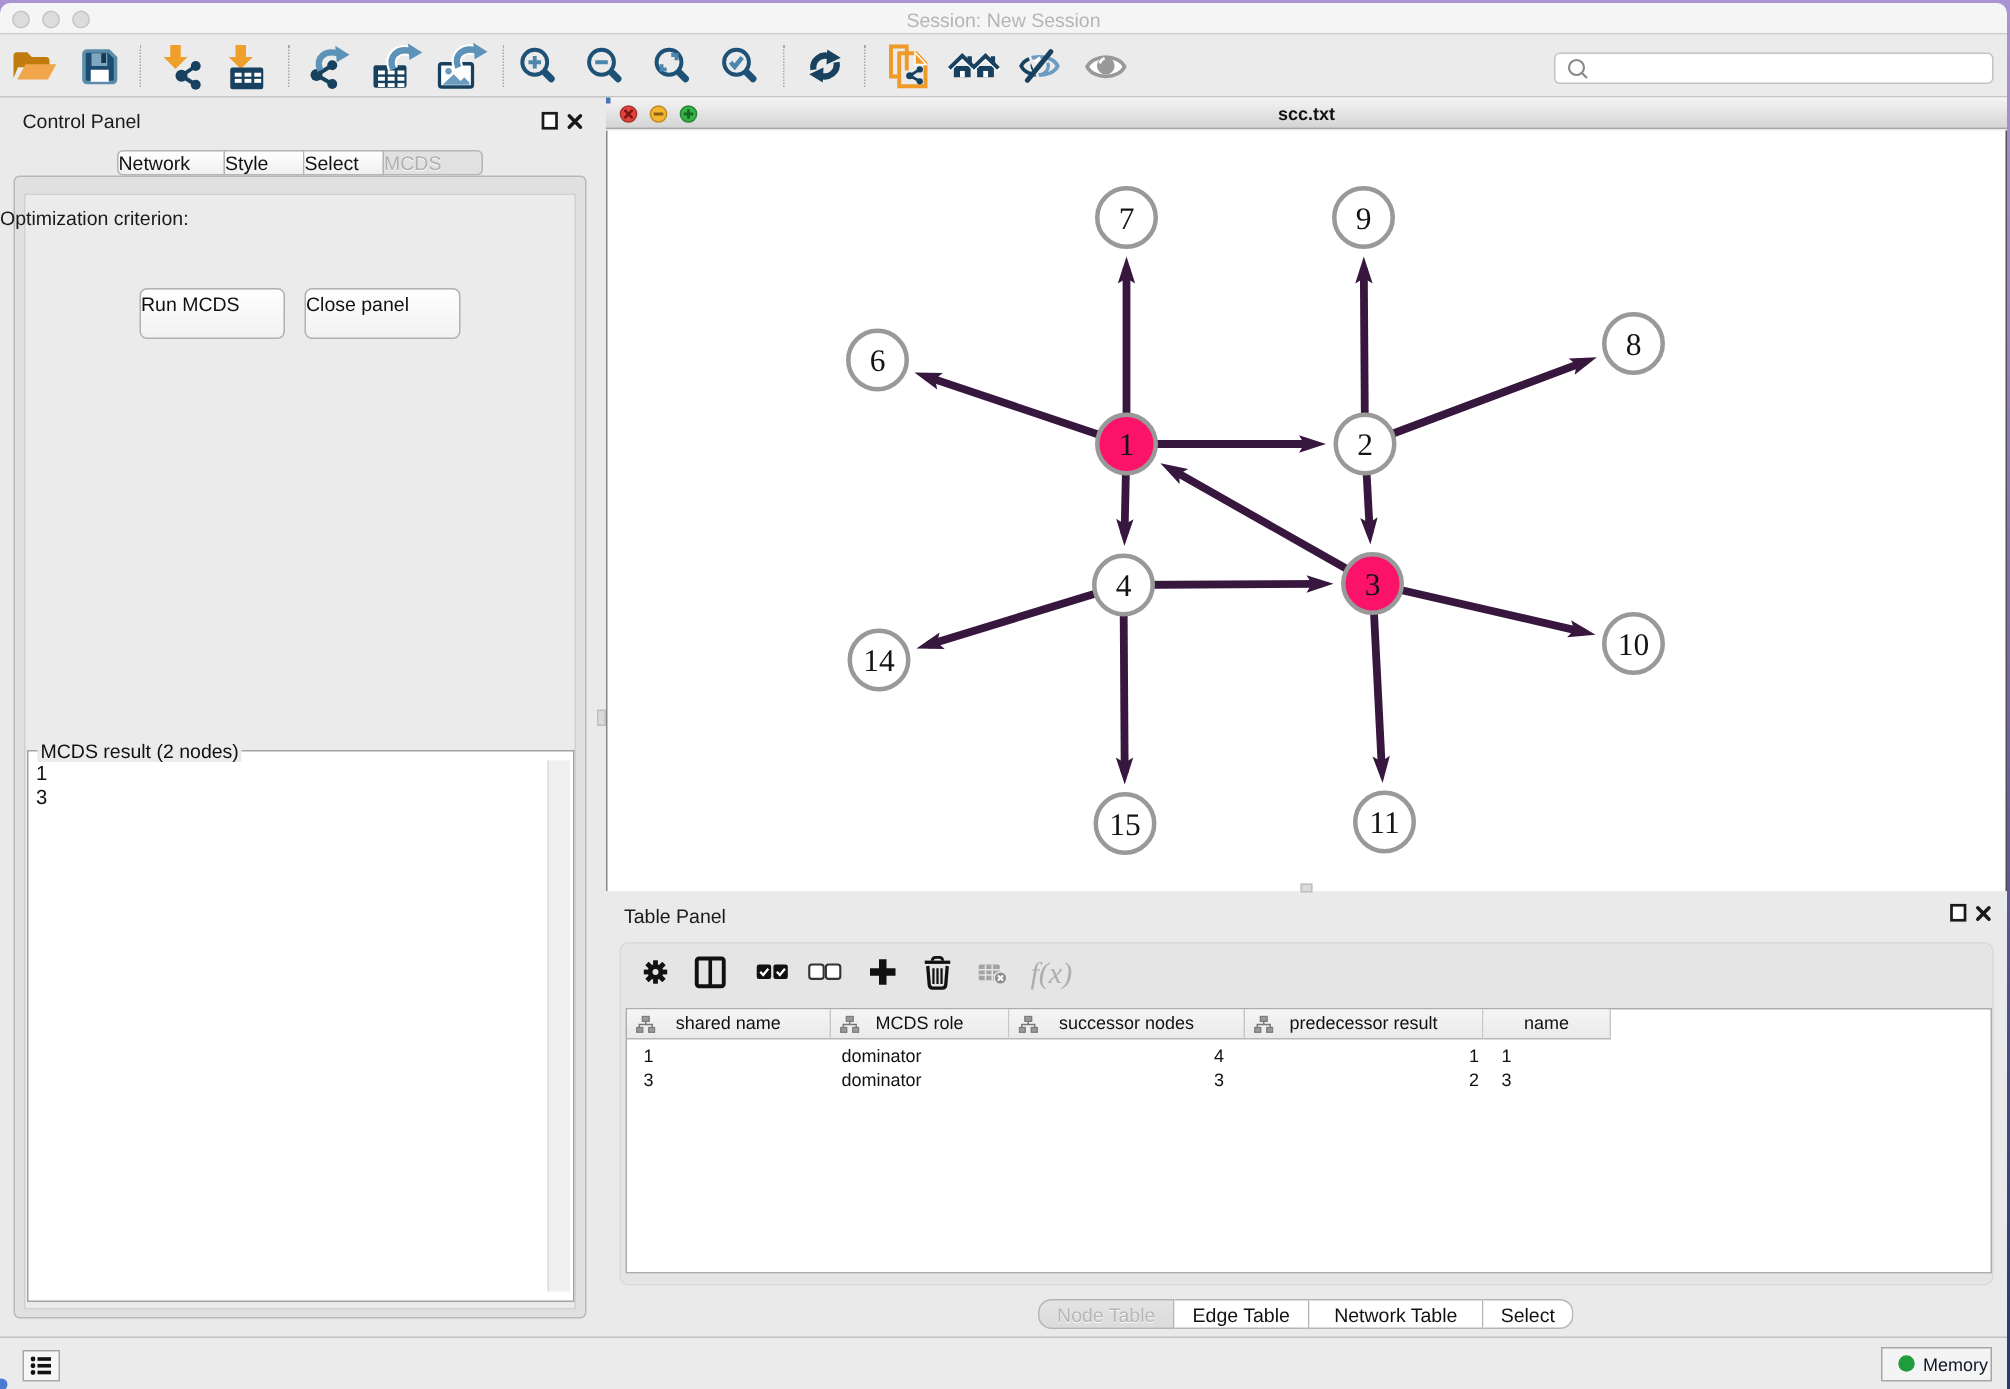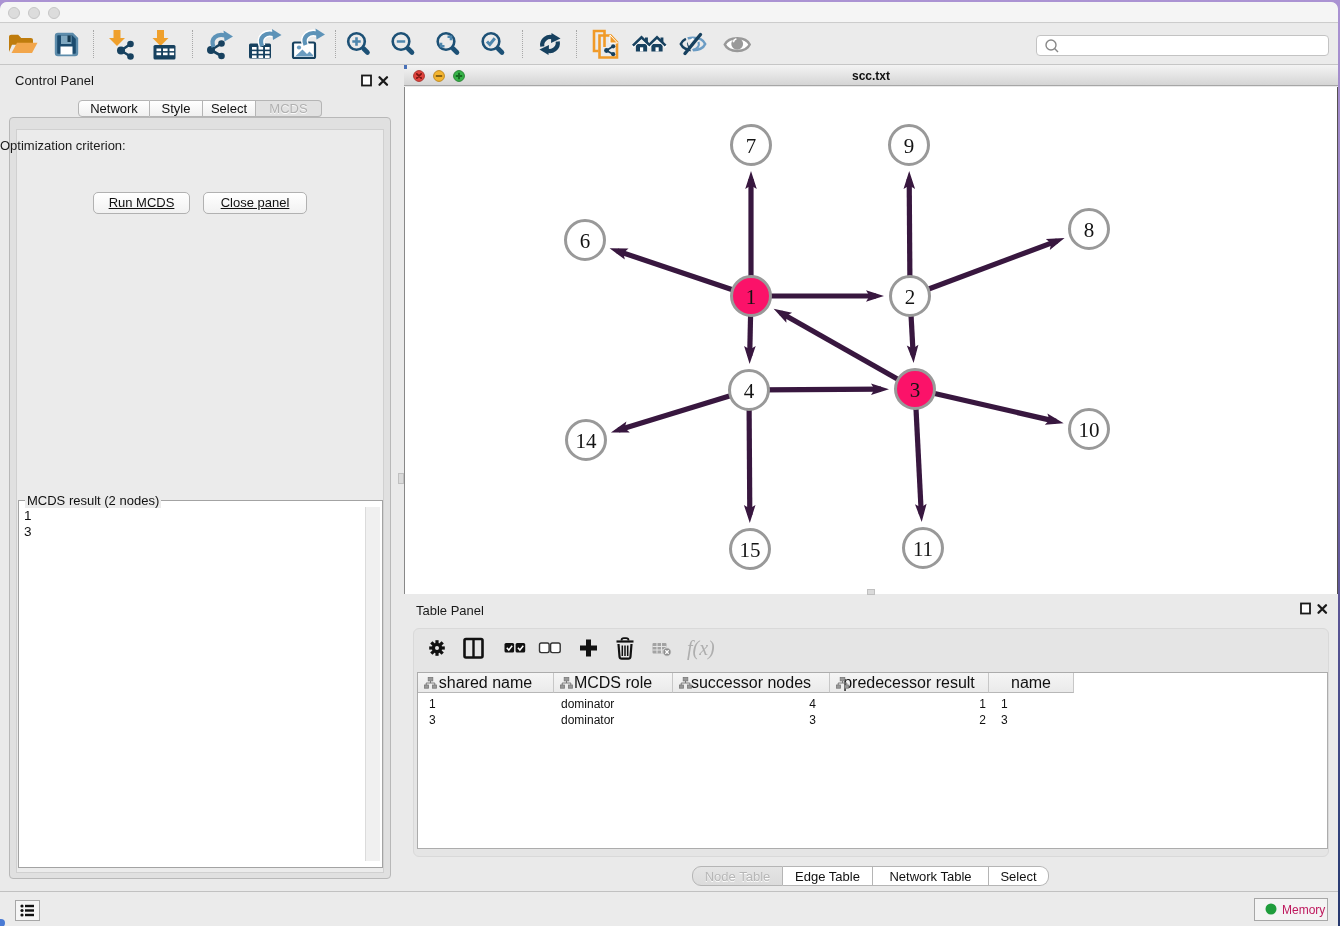--- a/index.html
+++ b/index.html
@@ -20,33 +20,33 @@
 #toolbar { position:absolute; left:0; top:22px; width:100%; height:41px;
   background:#ebebeb; border-bottom:1px solid #c6c6c6; }
 .sep { position:absolute; top:6px; height:28px; width:0;
   border-left:1px dotted #a8a8a8; }
 #sbox { position:absolute; left:1036px; top:11px; width:293px; height:21px;
   background:#fff; border:1px solid #c3c3c3; border-radius:4px; }
 
 #cp-title { position:absolute; left:15px; top:71px; font-size:13px; color:#1a1a1a; }
 .ptab { position:absolute; top:98px; height:17px; border:1px solid #b5b5b5;
   background:linear-gradient(#ffffff,#f0f0f0); font-size:13px; color:#111;
-  text-align:center; line-height:16px; }
+  text-align:left; line-height:16px; }
 #tabpane { position:absolute; left:9px; top:115px; width:382px; height:762px;
   background:#e0e0e0; border:1px solid #b8b8b8; border-radius:4px; }
 #tabinner { position:absolute; left:16px; top:127px; width:368px; height:744px;
   background:#ebebeb; border:1px solid #d0d0d0; }
 #optlbl { position:absolute; left:0; top:136px; width:400px; text-align:left;
   font-size:13px; color:#1a1a1a; }
 #combo { position:absolute; left:44px; top:158px; width:310px; height:21px;
   background:#fff; border:1px solid #b1b1b1; border-radius:4px;
   font-size:13px; color:#111; line-height:19px; padding-left:13px; }
-.btn { position:absolute; top:190px; height:22px; border:1px solid #b1b1b1;
+.btn { position:absolute; top:190px; height:34px; border:1px solid #b1b1b1;
   border-radius:5px; background:linear-gradient(#ffffff,#f1f1f1);
-  font-size:13px; color:#111; text-align:center; line-height:19px;text-decoration:underline; }
+  font-size:13px; color:#111; line-height:19px; }
 #fieldset { position:absolute; left:18px; top:498px; width:365px; height:368px;
   border:1px solid #a3a3a3; background:#fff; }
 #fieldlbl { position:absolute; left:25px; top:491px; font-size:13px; color:#111;
   background:#ebebeb; padding:0 2px; }
 #fscroll { position:absolute; right:2px; top:6px; bottom:6px; width:15px;
   background:#f0f0f0; border-left:1px solid #dbdbdb; }
 #ftext { position:absolute; left:5px; top:7px; font-size:13.5px; color:#111; line-height:15.5px; }
 
 #nwin { position:absolute; left:404px; top:63px; width:934px; height:529px; }
 #ntitle { position:absolute; left:0; top:0; width:100%; height:21px;
@@ -56,42 +56,43 @@
 #canvas { position:absolute; left:0; top:22px; width:934px; height:507px;
   background:#fff; border-left:1px solid #888888; border-right:1.5px solid #55514e; }
 
 #tp-title { position:absolute; left:416px; top:601px; font-size:13px; color:#1a1a1a; }
 #tpgroup { position:absolute; left:413px; top:626px; width:916px; height:229px;
   background:#e5e5e5; border:1px solid #d9d9d9; border-radius:6px; }
 #ttable { position:absolute; left:417px; top:670px; width:911px; height:177px;
   background:#fff; border:1px solid #acacac; }
 .th { position:absolute; top:0; height:20px; background:linear-gradient(#f5f5f5,#eaeaea);
   border-right:1px solid #c7c7c7; border-bottom:1px solid #b7b7b7;
-  font-size:16px; color:#111; text-align:center; line-height:19px; }
+  font-size:12px; color:#111; text-align:center; line-height:19px; }
 .td { position:absolute; font-size:12px; color:#111; height:16px; }
 
 .btab { position:absolute; top:864px; height:20px; border:1px solid #b5b5b5;
   background:#fff; font-size:13px; color:#111; text-align:center; line-height:19px; }
 
 #status { position:absolute; left:0; top:889px; width:100%; height:35px;
   background:#ebebeb; border-top:1px solid #c1c1c1; }
 #listbtn { position:absolute; left:15px; top:8px; width:25px; height:21px;
   background:#f6f6f6; border:1px solid #a7a7a7; }
 #membtn { position:absolute; left:1254px; top:6px; width:74px; height:23px;
-  background:#f4f4f4; border:1px solid #a7a7a7; font-size:12px; color:#be185d; }
+  background:#f4f4f4; border:1px solid #a7a7a7; font-size:12px; color:#0f172a; }
 #dock { position:absolute; left:-3px; top:919px; width:8px; height:8px;
   border-radius:50%; background:#4a7bd4; }
 </style>
 </head>
 <body>
 <div id="win">
   <div id="mtitle">
     <div class="tl" style="left:8px"></div>
     <div class="tl" style="left:28px"></div>
     <div class="tl" style="left:48px"></div>
+    <div class="t">Session: New Session</div>
   </div>
   <div id="toolbar">
     <div class="sep" style="left:93px"></div>
     <div class="sep" style="left:192px"></div>
     <div class="sep" style="left:335px"></div>
     <div class="sep" style="left:522px"></div>
     <div class="sep" style="left:576px"></div>
     <svg id="toolicons" width="760" height="40" viewBox="0 24 760 40" style="position:absolute;left:0;top:0">
 
       <path d="M9 52 V37 c0-1.3 .9-2.2 2.2-2.2 h7 l3 3.2 h9.6 c1.3 0 2.2 .9 2.2 2.2 v4.6 H12 Z" fill="#bf7c0d"></path>

